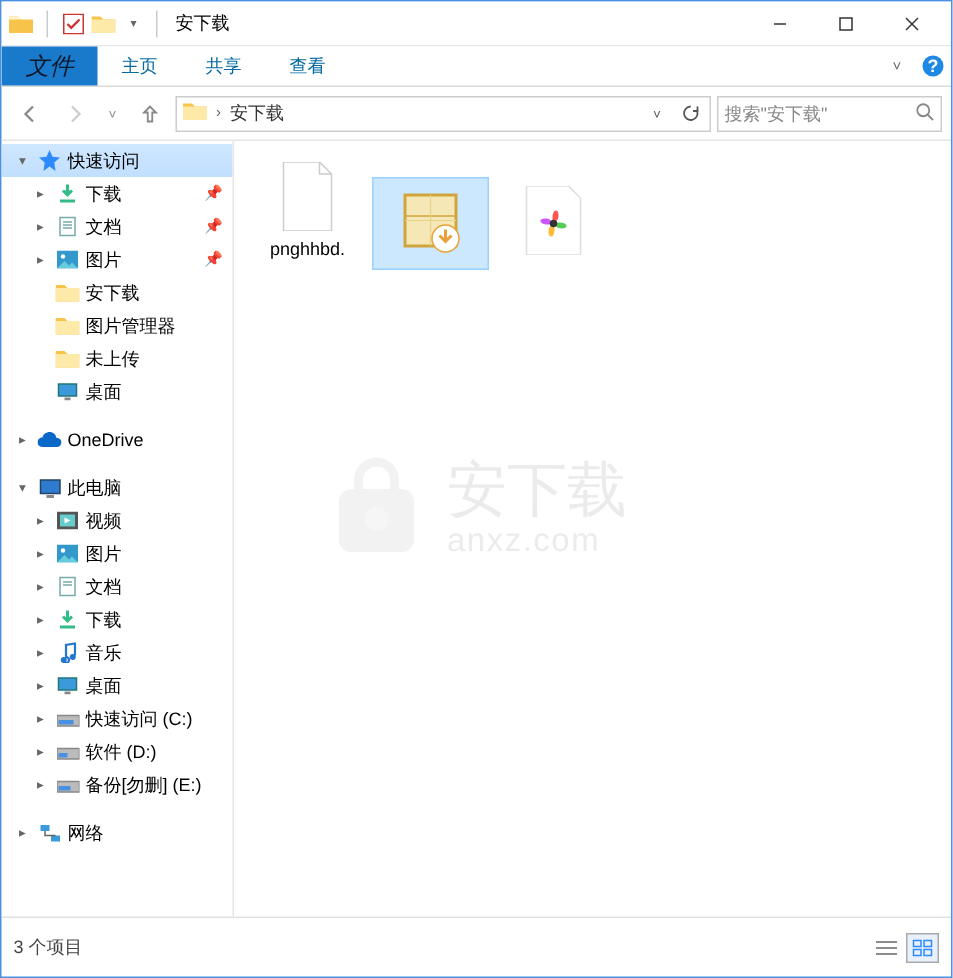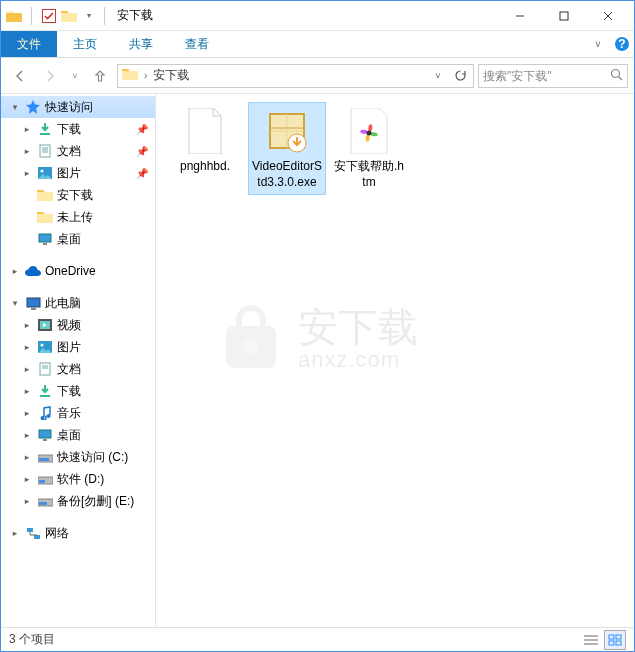--- a/index.html
+++ b/index.html
@@ -10,21 +10,21 @@
 .titlebar .qatools { display: flex; align-items: center; gap: 2px; }
 .titlebar .qicon { width: 18px; height: 18px; display: inline-flex; align-items: center; justify-content: center; }
 .titlebar .sep { width: 1px; height: 18px; background: #ccc; margin: 0 6px; }
 .titlebar .wintitle { margin-left: 6px; color: #000; }
 .titlebar .spacer { flex: 1; }
 .titlebar .winbtn { width: 44px; height: 28px; display: inline-flex; align-items: center; justify-content: center; color: #333; }
 
 
 .ribbon { height: 27px; background: #fff; display: flex; align-items: stretch; border-bottom: 1px solid #dadada; }
 .ribbon .tab { padding: 0 16px; display: flex; align-items: center; color: #0369a1; cursor: default; }
-.ribbon .tab.file { background: #1979ca; color: #fef9c3; font-size: 12px; }
+.ribbon .tab.file { background: #1979ca; color: #0f172a; font-size: 16px; font-style: italic; }
 .ribbon .ribspacer { flex: 1; }
 .ribbon .ribbtn { width: 24px; display: flex; align-items: center; justify-content: center; color: #666; }
 
 
 .addrrow { height: 36px; display: flex; align-items: center; padding: 4px 6px; gap: 4px; border-bottom: 1px solid #e5e5e5; }
 .navbtn { width: 26px; height: 26px; display: inline-flex; align-items: center; justify-content: center; color: #999; border-radius: 2px; }
 .addrbox { flex: 1; height: 24px; border: 1px solid #ccc; display: flex; align-items: center; padding: 0 2px; }
 .addrbox .foldericon { width: 18px; height: 18px; margin: 0 2px; }
 .addrbox .crumb { padding: 0 4px; color: #333; }
 .addrbox .chev { color: #666; font-size: 10px; padding: 0 2px; }
@@ -45,34 +45,34 @@
 .navitem.indent2 { padding-left: 20px; }
 .navitem .exp { width: 12px; color: #666; font-size: 9px; text-align: center; }
 .navitem .nicon { width: 16px; height: 16px; margin: 0 4px; display: inline-flex; align-items: center; justify-content: center; }
 .navitem .nlabel { color: #000; white-space: nowrap; overflow: hidden; }
 .navitem.quick { background: linear-gradient(#d0e7ff,#c0dfff); }
 .navitem .pin { margin-left: auto; margin-right: 6px; color: #777; font-size: 10px; }
 .navsep { height: 10px; }
 
 
 .content { flex: 1; position: relative; background: #fff; overflow: hidden; }
-.fileitems { display: flex; flex-wrap: wrap; padding: 8px 10px; gap: 4px; align-content: flex-start; }
+.fileitems { display: flex; flex-wrap: wrap; padding: 8px 10px; gap: 4px; align-content: flex-start; align-items: flex-end; }
 .fileitem { width: 78px; padding: 4px 2px; text-align: center; cursor: default; border: 1px solid transparent; }
 .fileitem.selected { background: #cce8ff; border: 1px solid #99d1ff; }
 .fileitem .ficon { width: 48px; height: 48px; margin: 0 auto 4px; display: flex; align-items: center; justify-content: center; }
 .fileitem .flabel { font-size: 12px; color: #000; word-break: break-all; line-height: 1.3; }
 
 
 .watermark { position: absolute; top: 210px; left: 60px; opacity: 0.1; pointer-events: none; font-size: 38px; color: #444; display: flex; align-items: center; gap: 12px; }
 .watermark .wmtxt { display: flex; flex-direction: column; line-height: 1.05; }
 .watermark .wmtxt .big { font-size: 40px; font-weight: 300; }
 .watermark .wmtxt .small { font-size: 22px; letter-spacing: 1px; }
 
 
-.statusbar { height: 24px; border-top: 1px solid #e0e0e0; display: flex; align-items: center; padding: 0 8px; font-size: 12px; color: #444; }
+.statusbar { height: 40px; border-top: 1px solid #e0e0e0; display: flex; align-items: center; padding: 0 8px; font-size: 12px; color: #444; }
 .statusbar .sbspacer { flex: 1; }
 .statusbar .viewbtn { width: 22px; height: 20px; display: inline-flex; align-items: center; justify-content: center; border: 1px solid transparent; margin-left: 2px; }
 .statusbar .viewbtn.active { border: 1px solid #aaa; background: #e8f0fe; }
 
 
 .folderimg { width: 16px; height: 14px; }
 </style>
 </head>
 <body>
 
@@ -238,20 +238,30 @@
       <span class="nlabel">安下载</span>
     </div>
     <div class="navitem indent2">
       <span class="exp"></span>
       <span class="nicon">
           <svg class="folderimg" viewBox="0 0 16 14">
             <path fill="#f7c34a" d="M0 2h6l2 2h8v9H0z"></path>
             <path fill="#fde9a8" d="M0 4h16v9H0z"></path>
           </svg>
         </span>
+      <span class="nlabel">图片管理器</span>
+    </div>
+    <div class="navitem indent2">
+      <span class="exp"></span>
+      <span class="nicon">
+          <svg class="folderimg" viewBox="0 0 16 14">
+            <path fill="#f7c34a" d="M0 2h6l2 2h8v9H0z"></path>
+            <path fill="#fde9a8" d="M0 4h16v9H0z"></path>
+          </svg>
+        </span>
       <span class="nlabel">未上传</span>
     </div>
     <div class="navitem indent2">
       <span class="exp"></span>
       <span class="nicon">
           <svg width="14" height="12" viewBox="0 0 14 12">
             <rect x="1" y="1" width="12" height="8" fill="#3b9ad9" stroke="#277"></rect>
             <rect x="5" y="10" width="4" height="2" fill="#888"></rect>
           </svg>
         </span>
@@ -405,37 +415,35 @@
       <div class="fileitem selected">
         <div class="ficon">
           <svg width="46" height="46" viewBox="0 0 46 46">
             <rect x="6" y="6" width="34" height="34" fill="#f6e7b6" stroke="#d0a43a" stroke-width="2"></rect>
             <path d="M6 20h34" stroke="#d0a43a" stroke-width="1"></path>
             <path d="M23 6v34M6 23h34" stroke="#e8d28a" stroke-width="0.8"></path>
             <circle cx="33" cy="35" r="9" fill="#fff" stroke="#e9a03a" stroke-width="1"></circle>
             <path d="M33 29v8m-4-4l4 4 4-4" stroke="#e9a03a" stroke-width="2" fill="none"></path>
           </svg>
         </div>
-        <div class="flabel">VideoEditorStd3.3.0.exe</div>
       </div>
 
       <div class="fileitem">
         <div class="ficon">
           <svg width="40" height="46" viewBox="0 0 40 46">
             <path d="M2 0h28l8 8v38H2z" fill="#fff" stroke="#ddd"></path>
             <g transform="translate(20,25)">
               <path d="M0 0C-3-10 5-12 3-3z" fill="#f55"></path>
               <path d="M0 0C10-3 12 5 3 3z" fill="#5c5"></path>
               <path d="M0 0C3 10-5 12-3 3z" fill="#fb3"></path>
               <path d="M0 0C-10 3-12-5-3-3z" fill="#c5f"></path>
               <circle r="2.5" fill="#333"></circle>
             </g>
           </svg>
         </div>
-        <div class="flabel">安下载帮助.htm</div>
       </div>
 
     </div>
 
     <div class="watermark">
       <svg width="70" height="70" viewBox="0 0 70 70">
           <rect x="10" y="22" width="50" height="42" rx="8" fill="#888"></rect>
           <path d="M23 22v-6a12 12 0 0 1 24 0v6" fill="none" stroke="#888" stroke-width="6"></path>
           <circle cx="35" cy="42" r="8" fill="#aaa"></circle>
         </svg>

